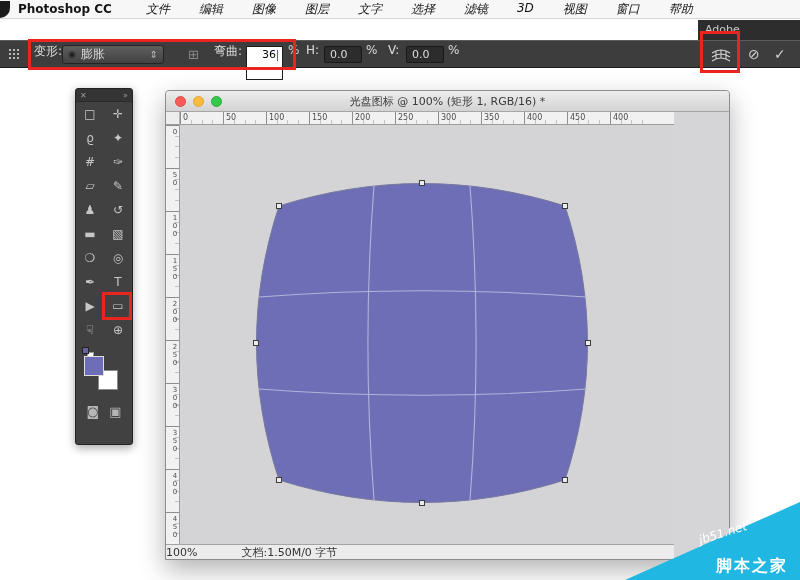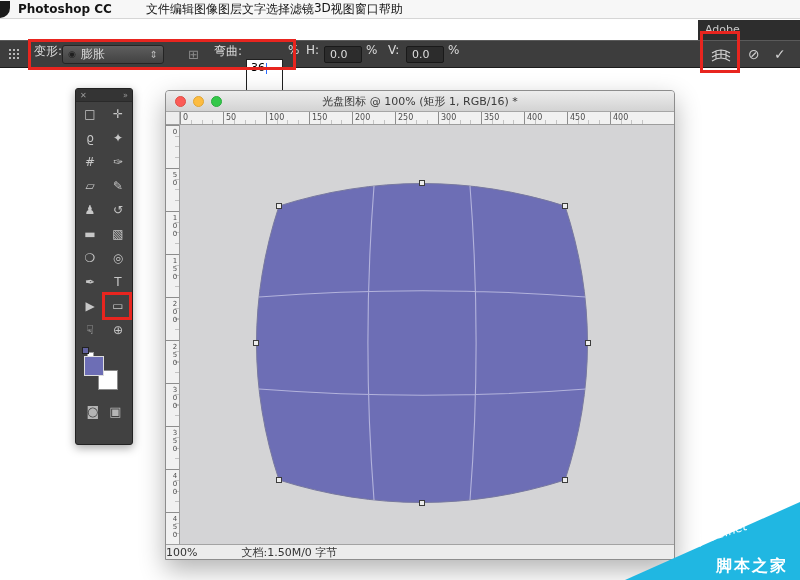--- a/index.html
+++ b/index.html
@@ -4,42 +4,42 @@
 <style>
   * { margin:0; padding:0; box-sizing:border-box; }
   body { font-family:"DejaVu Sans","Liberation Sans",sans-serif; }
   .screen { position:relative; width:800px; height:580px; background:#fff; overflow:hidden; }
 
   
   .menubar { position:absolute; top:0; left:0; width:800px; height:19px; background:#f7f7f7;
              border-bottom:1px solid #d6d6d6; display:flex; align-items:center; font-size:12px; color:#141414; }
   .apple-blob { width:10px; height:17px; background:#1b1b1b; border-radius:0 0 12px 0; margin-right:8px; }
   .app-name { font-weight:bold; margin-right:34px; }
-  .menu-items { display:flex; gap:0; }
+  .menu-items { display:flex; gap:29px;font-style:italic; }
   .menu-item { cursor:default; }
 
   
   .app-title { position:absolute; top:20px; left:698px; width:102px; height:20px; background:#2d2d2d;
                color:#c9c9c9; font-size:11px; line-height:20px; padding-left:7px; }
 
   
   .options-bar { position:absolute; top:40px; left:0; width:800px; height:28px; background:#3d3d3d;
                  border-top:1px solid #5a5a5a; border-bottom:1px solid #1c1c1c; font-size:12px; color:#dcdcdc; }
   .ob-label { position:absolute; top:2px; }
   .preset-icon { position:absolute; left:9px; top:8px; width:14px; height:12px; }
   .preset-dot { position:absolute; left:0; top:0; width:2px; height:2px; background:#b8b8b8;
       box-shadow:4px 0 #b8b8b8,8px 0 #b8b8b8,0 4px #b8b8b8,4px 4px #b8b8b8,8px 4px #b8b8b8,0 8px #b8b8b8,4px 8px #b8b8b8,8px 8px #b8b8b8; }
   .warp-dropdown { position:absolute; left:62px; top:4px; width:102px; height:19px;
                    background:linear-gradient(#5e5e5e,#424242); border:1px solid #242424; border-radius:3px;
                    display:flex; align-items:center; gap:5px; padding:0 5px; }
   .warp-style-glyph { font-size:9px; color:#1f1f1f; line-height:9px; }
   .dropdown-stepper { margin-left:auto; font-size:10px; color:#b9b9b9; }
   .ref-grid-icon { position:absolute; left:188px; top:7px; font-size:13px; line-height:13px; color:#8a8a8a; }
-  .bend-input { position:absolute; left:246px; top:18px; width:37px; height:34px; background:#ffffff;
-                border:1px solid #1f1f1f; color:#000; font-size:11px; line-height:15px; padding-left:4px; }
+  .bend-input { position:absolute; left:246px; top:5px; width:37px; height:34px; background:#ffffff;
+                border:1px solid #1f1f1f; color:#000; font-size:11px; line-height:15px; padding-left:15px; }
   .caret { display:inline-block; width:1px; height:11px; background:#2b6cff; vertical-align:middle; margin-left:1px; }
   .num-field { position:absolute; top:5px; width:38px; height:17px; background:#2c2c2c; border:1px solid #191919;
                border-radius:2px; color:#dedede; font-size:11px; line-height:15px; padding-left:5px; }
   .warp-orient-btn { position:absolute; left:706px; top:4px; width:30px; height:21px;
                      display:flex; align-items:center; justify-content:center; }
   .ob-icon { position:absolute; top:5px; font-size:14px; color:#cfcfcf; }
 
   
   .anno { position:absolute; border:3px solid #e8251f; pointer-events:none; }
   .anno-warp-options { left:28px; top:39px; width:268px; height:31px; }
@@ -57,21 +57,21 @@
   .swatch-area { position:relative; height:100px; }
   .default-colors-icon { position:absolute; left:6px; top:5px; width:12px; height:12px; }
   .dc-back { position:absolute; right:0; bottom:0; width:7px; height:7px; background:#fff; border:1px solid #999; }
   .dc-front { position:absolute; left:0; top:0; width:7px; height:7px; background:#62639f; border:1px solid #222; }
   .bg-swatch { position:absolute; left:22px; top:28px; width:20px; height:20px; background:#fff; border:1px solid #8a8a8a; }
   .fg-swatch { position:absolute; left:8px; top:14px; width:20px; height:20px; border:1px solid #dedede; }
   .panel-icons { position:absolute; left:0; top:62px; width:100%; display:flex; justify-content:center; gap:10px; }
   .panel-icon { font-size:13px; color:#b5b5b5; }
 
   
-  .doc-window { position:absolute; left:165px; top:90px; width:510px; height:470px; background:#d5d5d7;
+  .doc-window { position:absolute; left:165px; top:90px; width:565px; height:470px; background:#d5d5d7;
                 border:1px solid #8d8d8d; border-radius:4px 4px 0 0; box-shadow:0 10px 26px rgba(0,0,0,.30); }
   .doc-titlebar { position:relative; height:21px; background:linear-gradient(#ededed,#d3d3d3);
                   border-bottom:1px solid #a6a6a6; border-radius:3px 3px 0 0; display:flex;
                   align-items:center; justify-content:center; font-size:11px; color:#3a3a3a; }
   .traffic { position:absolute; left:9px; top:5px; display:flex; gap:7px; }
   .light { width:11px; height:11px; border-radius:50%; }
   .light-red { background:#fc5b57; border:1px solid #dd4f45; }
   .light-yellow { background:#fdbc40; border:1px solid #dfa535; }
   .light-green { background:#34c84a; border:1px solid #2aad3e; }
   .ruler-corner { position:absolute; left:0; top:21px; width:14px; height:13px; background:#ededed;

